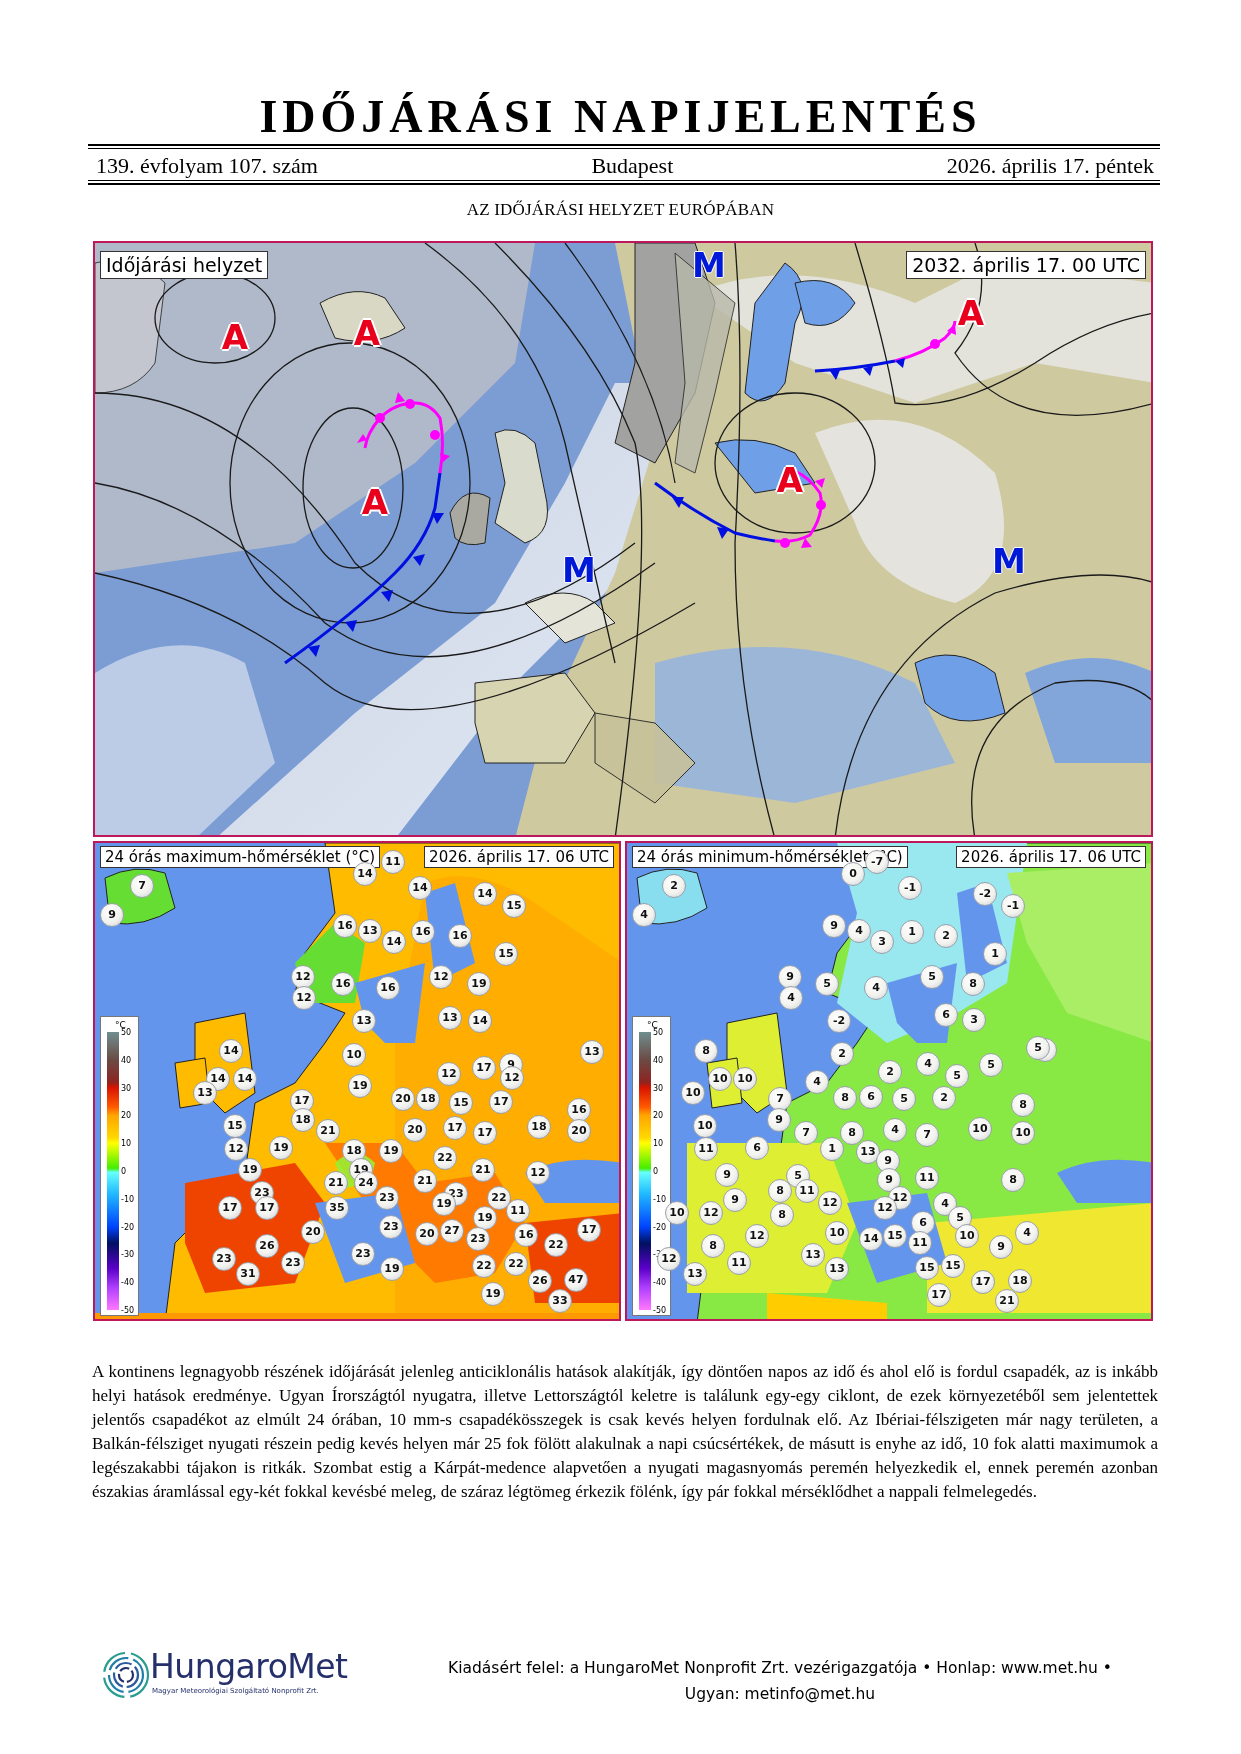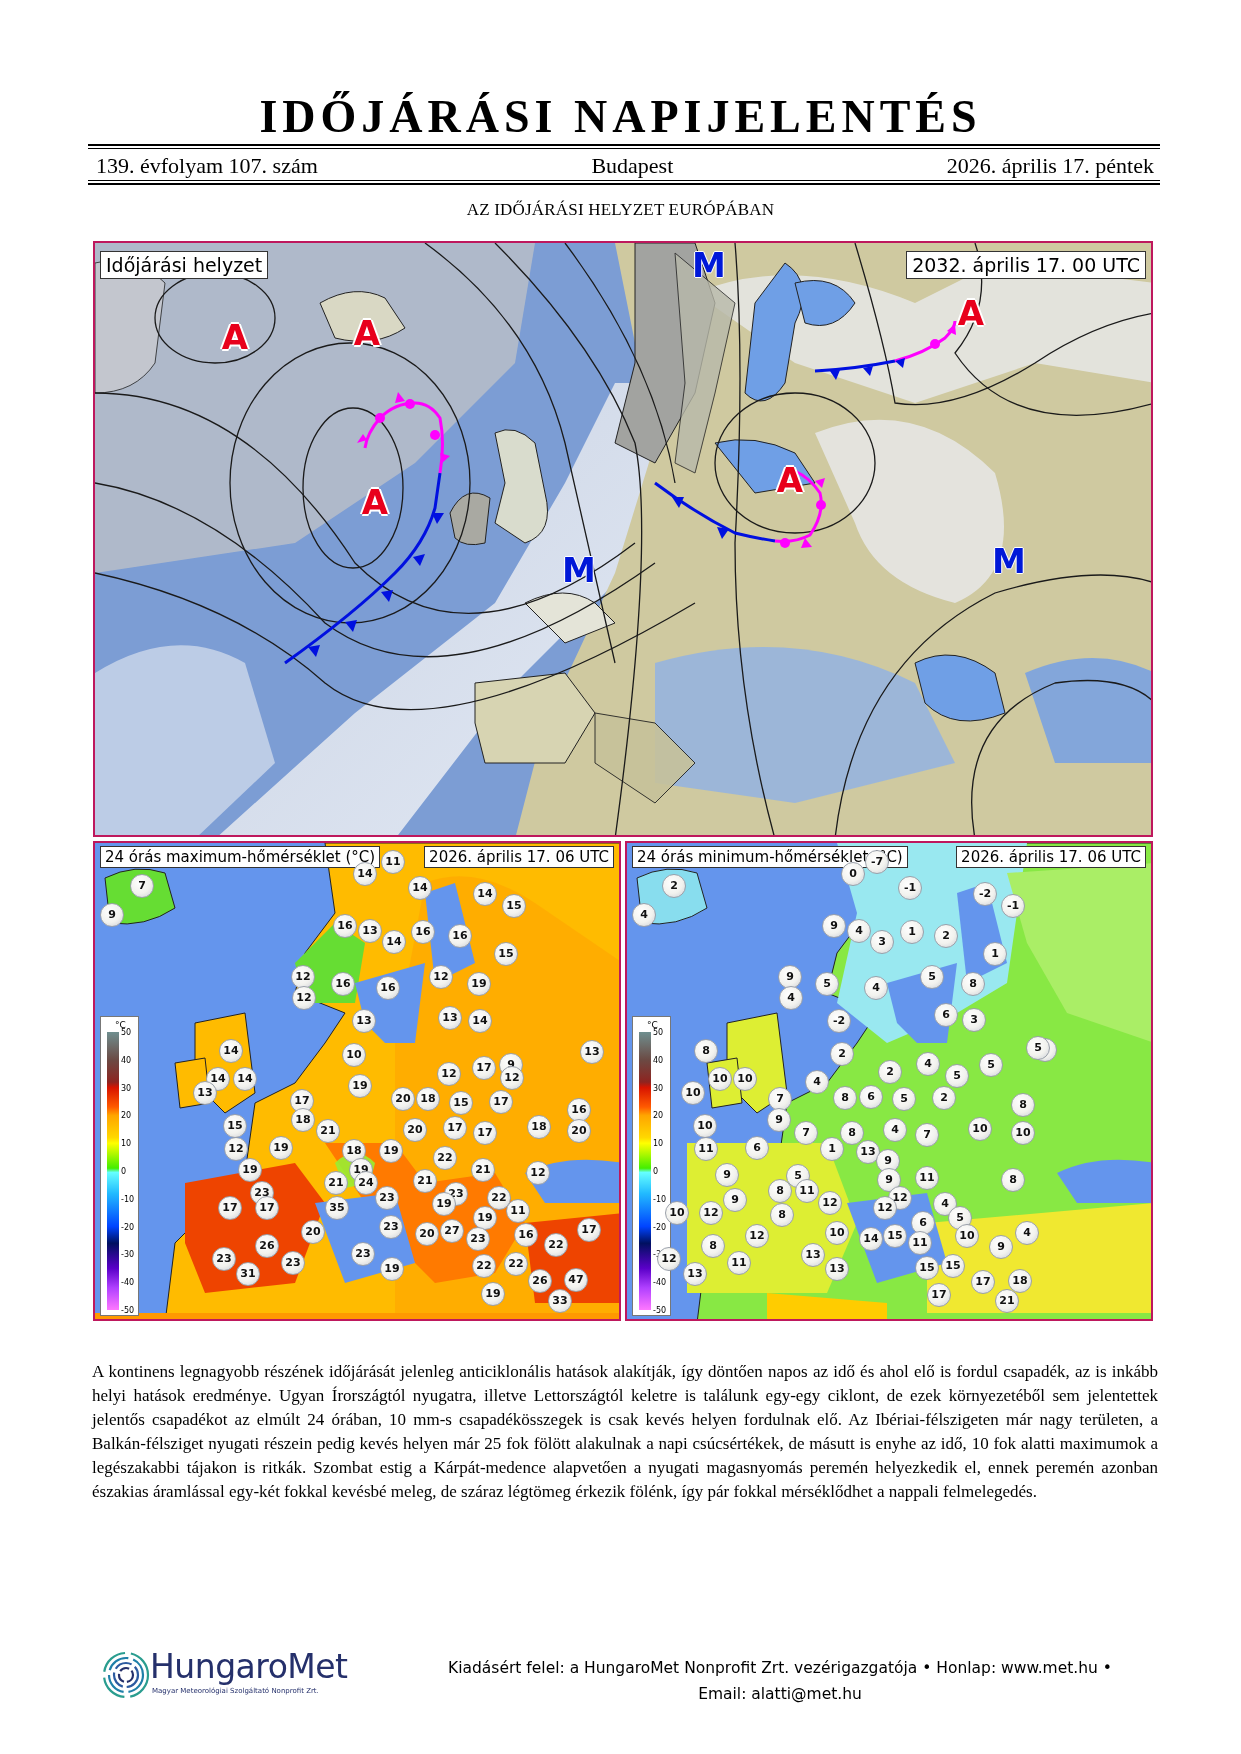--- a/index.html
+++ b/index.html
@@ -438,14 +438,14 @@
       <circle cx="24" cy="28" r="17" stroke="#1f7fa8" stroke-dasharray="24 5"></circle>
       <circle cx="24" cy="28" r="12" stroke="#2c5aa0" stroke-dasharray="18 4"></circle>
       <circle cx="24" cy="28" r="7" stroke="#25306b" stroke-dasharray="10 3"></circle>
     </g>
   </svg>
   <div class="logo-name">HungaroMet</div>
   <div class="logo-sub">Magyar Meteorológiai Szolgáltató Nonprofit Zrt.</div>
 </div>
 <div class="footer-text">
   <div>Kiadásért felel: a HungaroMet Nonprofit Zrt. vezérigazgatója • Honlap: www.met.hu •</div>
-  <div>Email: alatti@met.hu</div>
+  <div>Ugyan: metinfo@met.hu</div>
 </div>
 
 </body></html>

